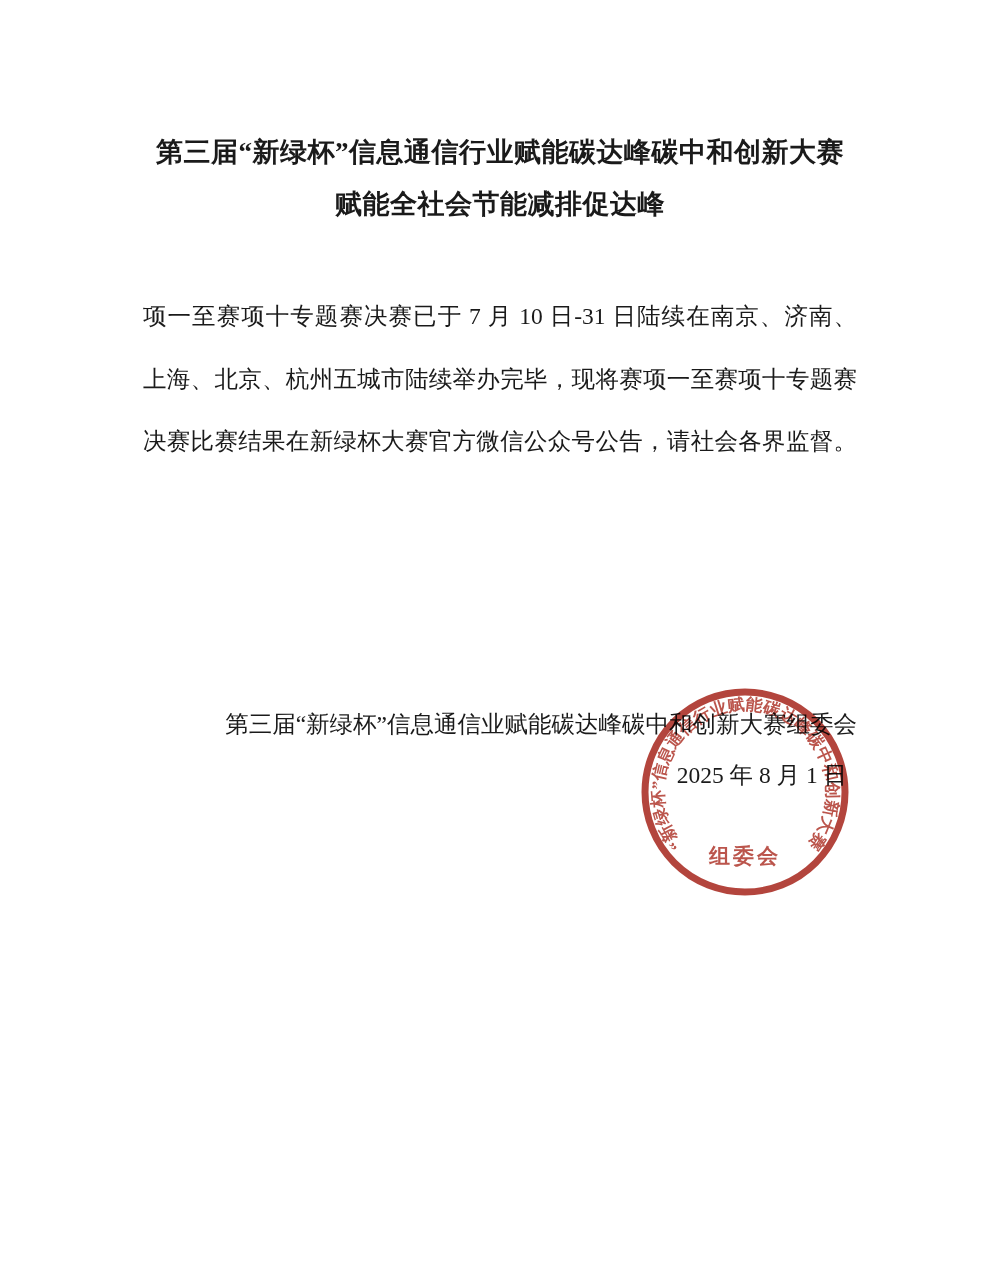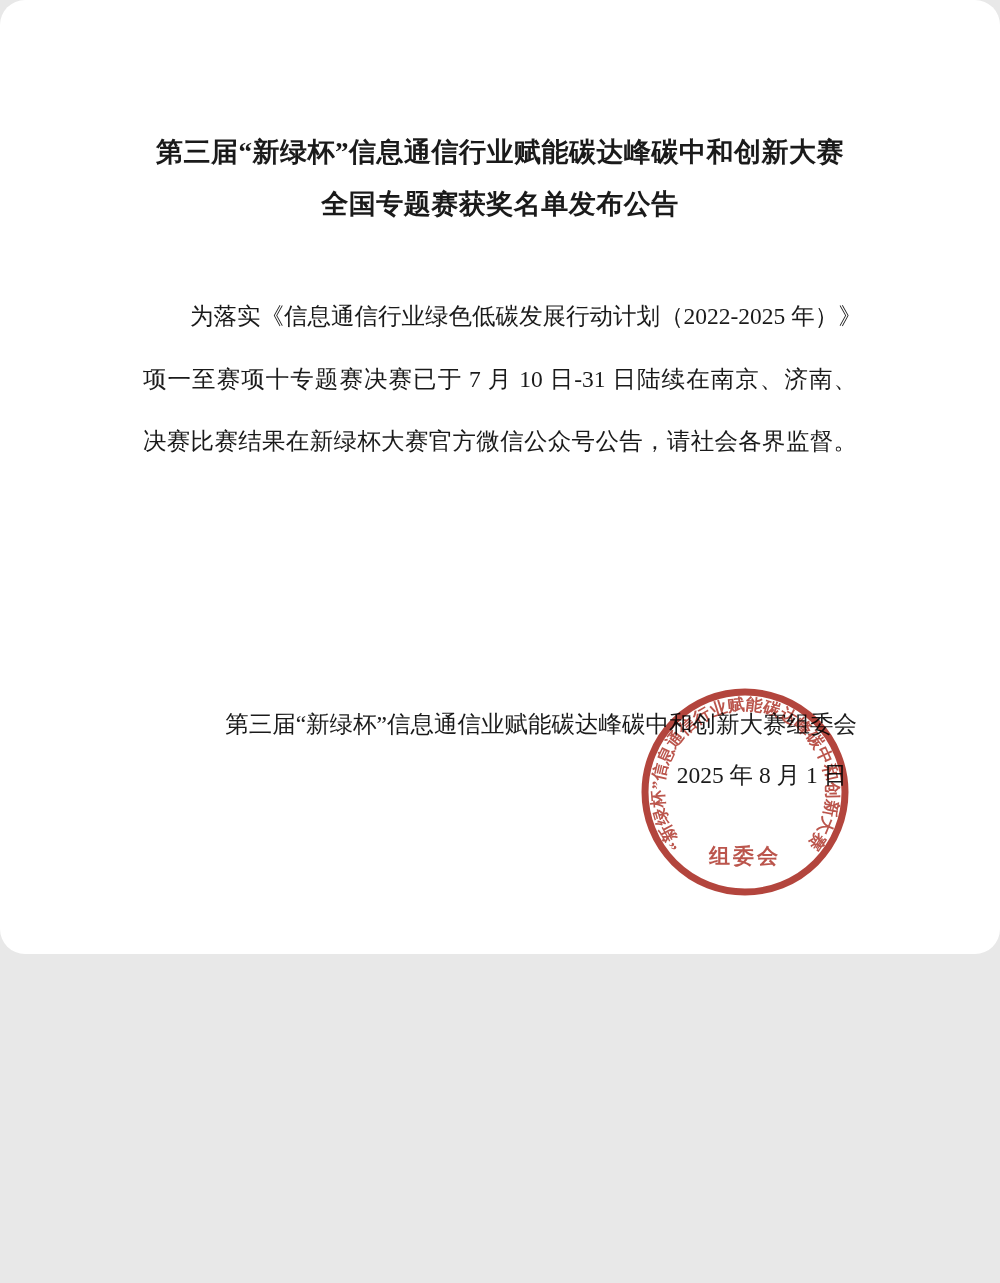--- a/index.html
+++ b/index.html
@@ -1,24 +1,23 @@
 <!DOCTYPE html>
 <html><head>
 <meta charset="utf-8">
 <style>
   html,body{margin:0;padding:0;background:#e8e8e8;}
   .page{
     position:relative;
-    width:1000px;height:954px;
+    width:1000px;height:1283px;
     margin:0 auto;
     background:#ffffff;
     overflow:hidden;
     font-family:"Liberation Serif","DejaVu Serif",serif;
     color:#1a1a1a;
-    border-radius:25px;
   }
   .title{
     position:absolute;
     top:126px;left:0;right:0;
     text-align:center;
     font-weight:bold;
     font-size:27px;
     line-height:52px;
     letter-spacing:0.5px;
   }
@@ -65,26 +64,26 @@
     font-weight:bold;
   }
 </style>
 </head>
 <body>
 
 <div class="page">
 
   <div class="title">
     <div>第三届“新绿杯”信息通信行业赋能碳达峰碳中和创新大赛</div>
-    <div>全国专题赛获奖名单发布公告</div>
+    <div>赋能全社会节能减排促达峰</div>
   </div>
 
   <div class="body-para">
-    <div class="body-line indent">为落实《信息通信行业绿色低碳发展行动计划（2022-2025 年）》</div>
     <div class="body-line">项一至赛项十专题赛决赛已于 7 月 10 日-31 日陆续在南京、济南、</div>
+    <div class="body-line">上海、北京、杭州五城市陆续举办完毕，现将赛项一至赛项十专题赛</div>
     <div class="body-line">决赛比赛结果在新绿杯大赛官方微信公众号公告，请社会各界监督。</div>
   </div>
 
   <div class="signature">第三届“新绿杯”信息通信业赋能碳达峰碳中和创新大赛组委会</div>
 
   <div class="date-line">2025 年 8 月 1 日</div>
 
   <svg class="seal" viewBox="0 0 220 220">
     <circle cx="110" cy="110" r="100" fill="none" stroke="#ad352c" stroke-width="7"></circle>
     <path id="sealArc" fill="none" d="M 47.2 162.7 A 82 82 0 1 1 172.8 162.7"></path>

